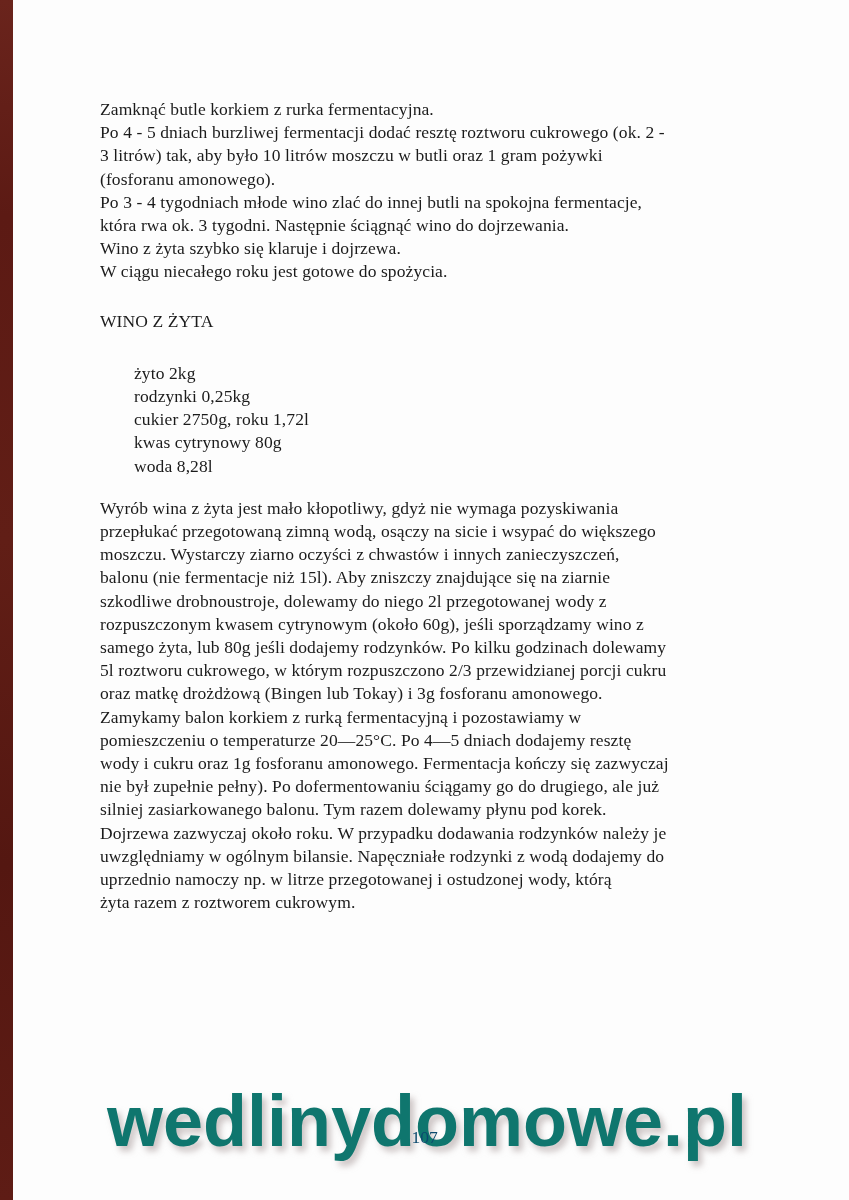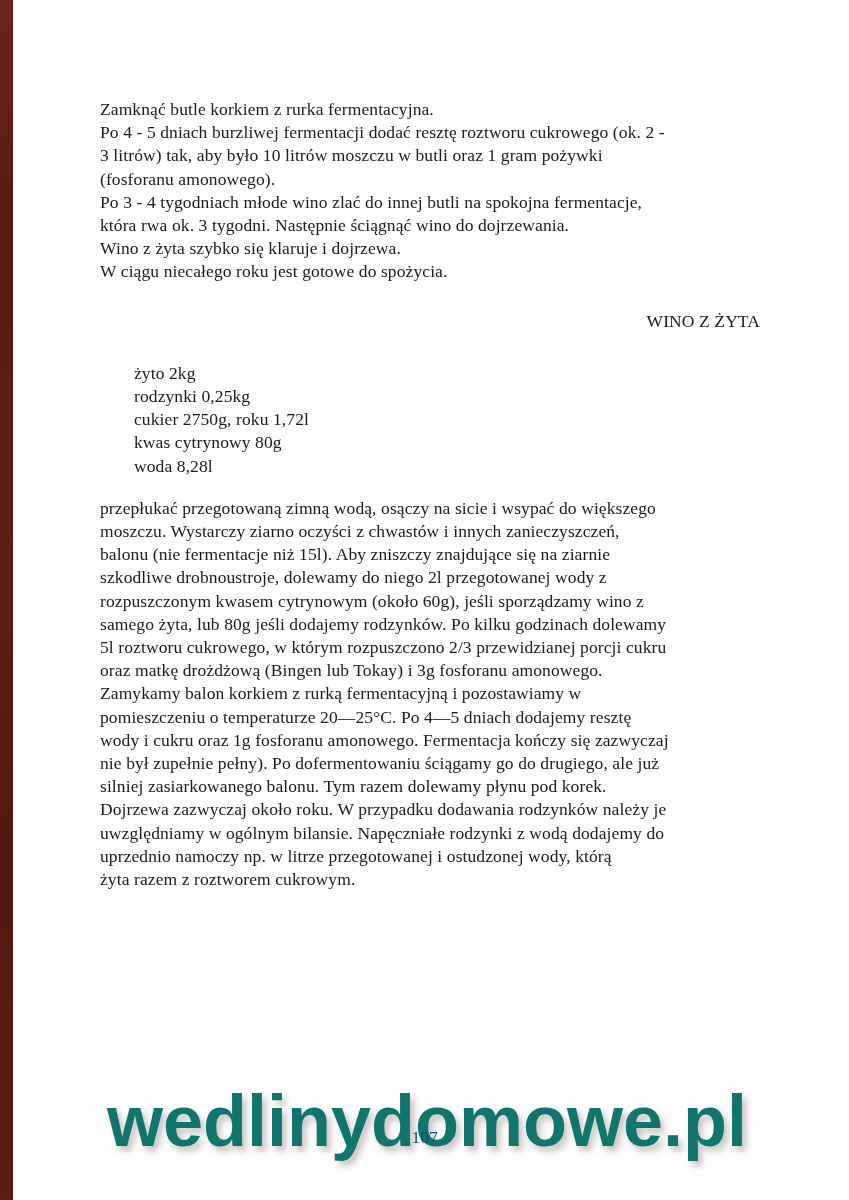--- a/index.html
+++ b/index.html
@@ -32,21 +32,20 @@
     width: 660px;
     font-size: 17.5px;
     line-height: 23.2px;
     letter-spacing: 0.1px;
   }
   .line {
     white-space: pre;
   }
   .heading {
     margin-top: 26px;
-    text-align: right;
   }
   .ingredients {
     margin-top: 29px;
     margin-left: 34px;
   }
   .body-par {
     margin-top: 19px;
   }
   .watermark {
     position: absolute;
@@ -96,20 +95,21 @@
 
     <div class="ingredients">
         <div class="line">żyto 2kg</div>
         <div class="line">rodzynki 0,25kg</div>
         <div class="line">cukier 2750g, roku 1,72l</div>
         <div class="line">kwas cytrynowy 80g</div>
         <div class="line">woda 8,28l</div>
       </div>
 
     <div class="body-par">
+        <div class="line">Wyrób wina z żyta jest mało kłopotliwy, gdyż nie wymaga pozyskiwania</div>
         <div class="line">przepłukać przegotowaną zimną wodą, osączy na sicie i wsypać do większego</div>
         <div class="line">moszczu. Wystarczy ziarno oczyści z chwastów i innych zanieczyszczeń,</div>
         <div class="line">balonu (nie fermentacje niż 15l). Aby zniszczy znajdujące się na ziarnie</div>
         <div class="line">szkodliwe drobnoustroje, dolewamy do niego 2l przegotowanej wody z</div>
         <div class="line">rozpuszczonym kwasem cytrynowym (około 60g), jeśli sporządzamy wino z</div>
         <div class="line">samego żyta, lub 80g jeśli dodajemy rodzynków. Po kilku godzinach dolewamy</div>
         <div class="line">5l roztworu cukrowego, w którym rozpuszczono 2/3 przewidzianej porcji cukru</div>
         <div class="line">oraz matkę drożdżową (Bingen lub Tokay) i 3g fosforanu amonowego.</div>
         <div class="line">Zamykamy balon korkiem z rurką fermentacyjną i pozostawiamy w</div>
         <div class="line">pomieszczeniu o temperaturze 20—25°C. Po 4—5 dniach dodajemy resztę</div>

